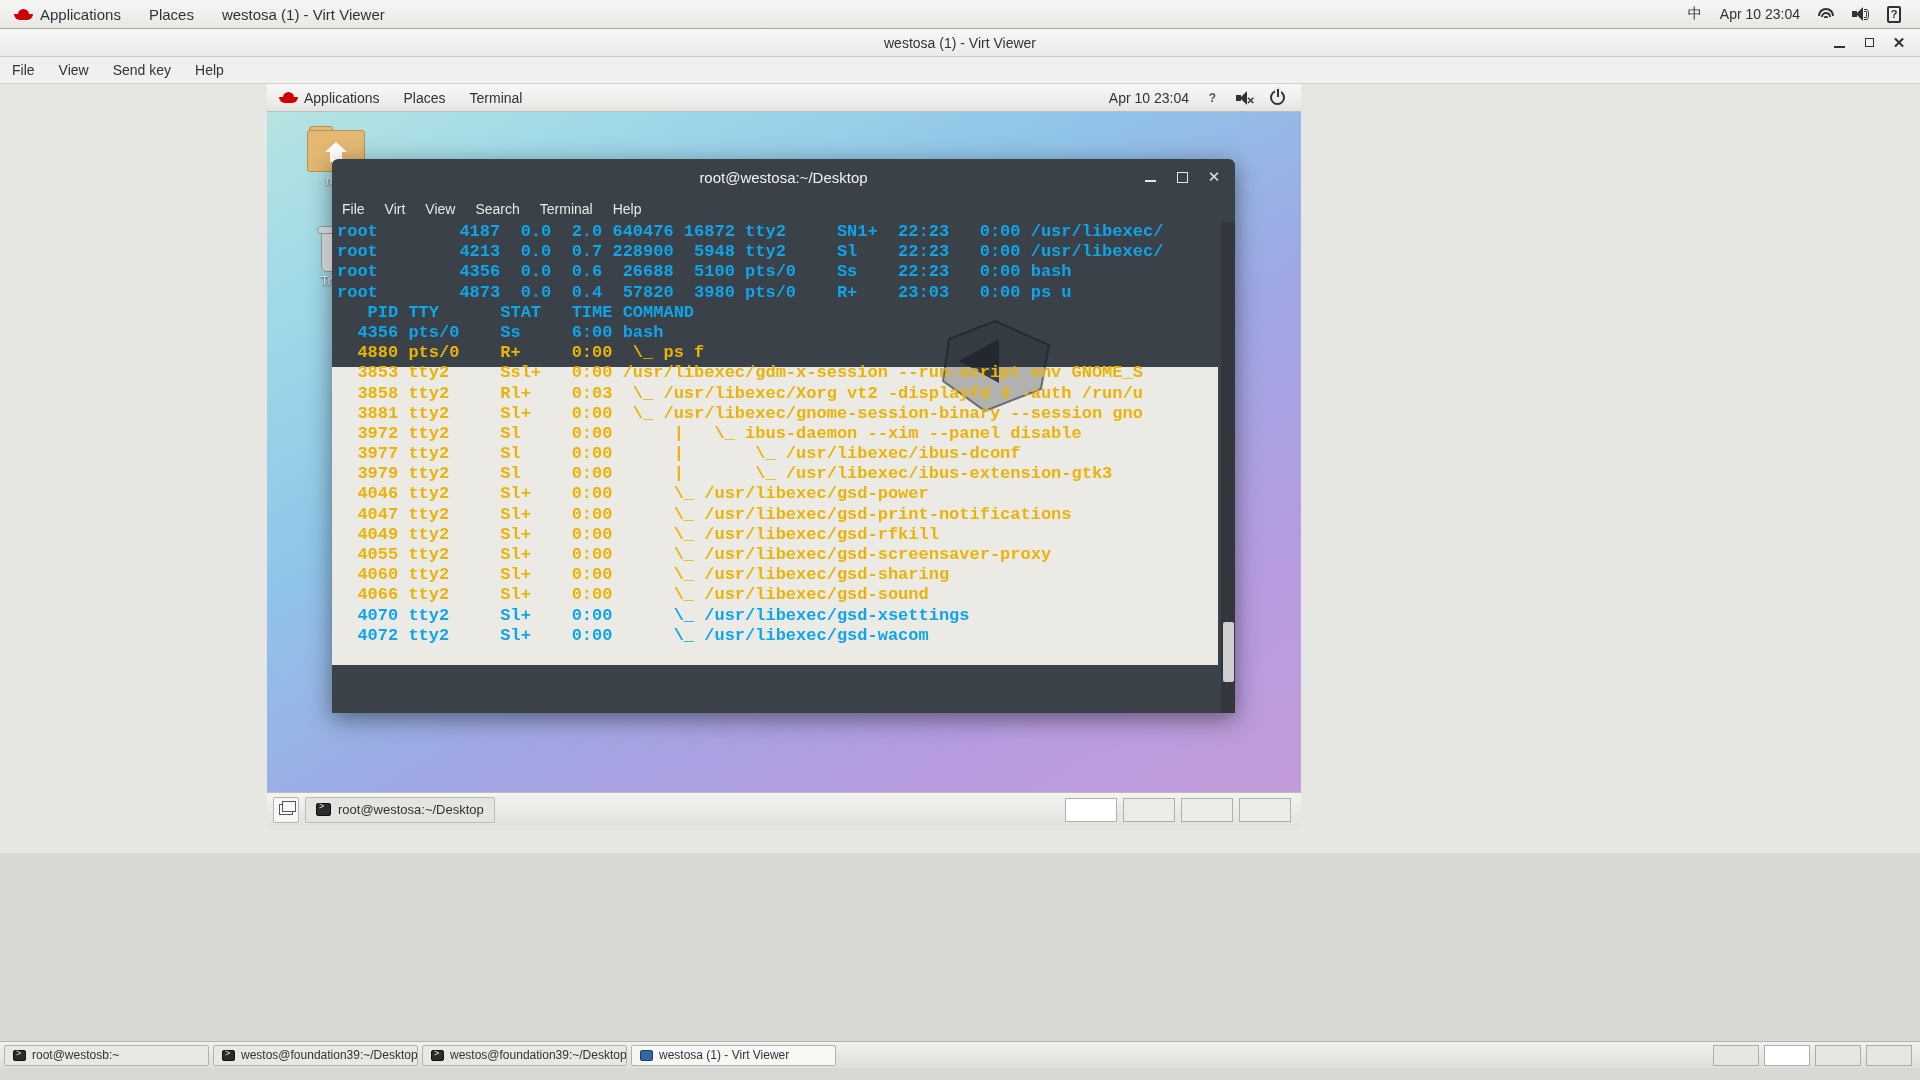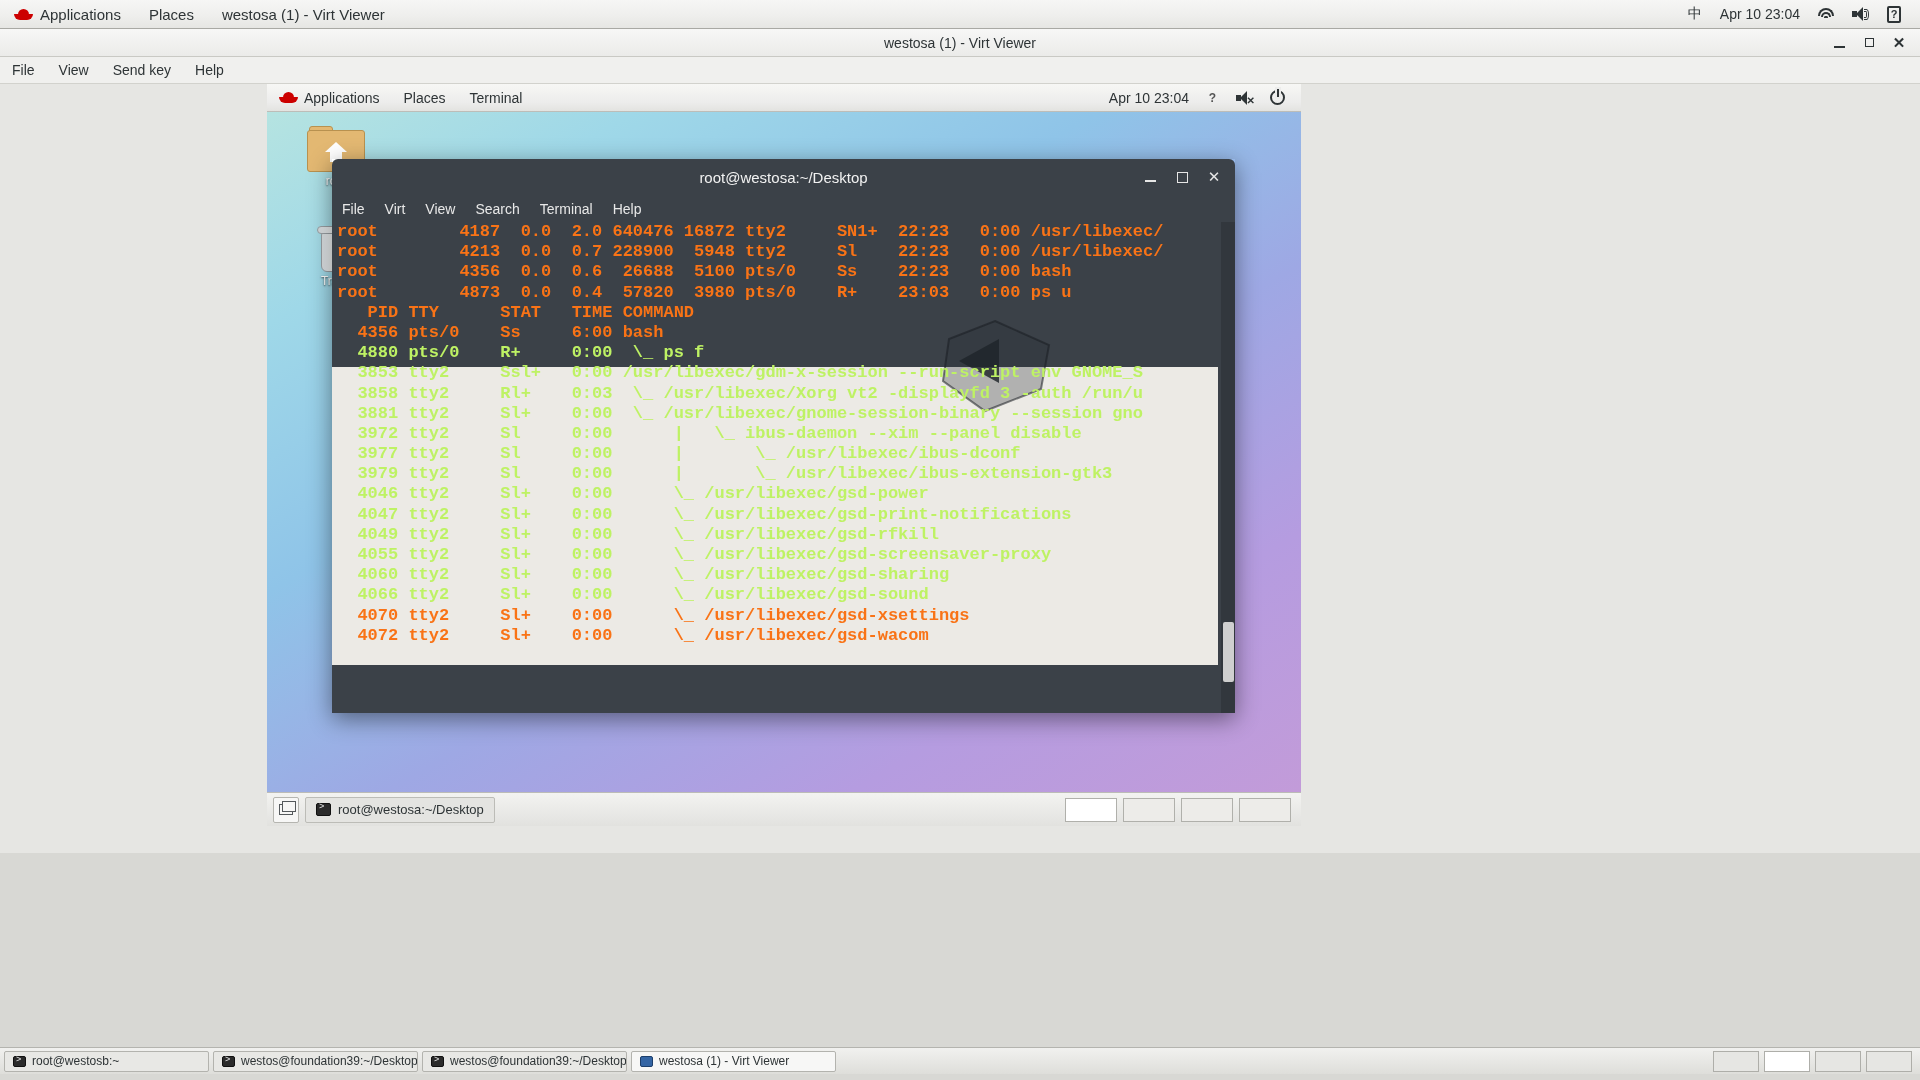--- a/index.html
+++ b/index.html
@@ -159,22 +159,22 @@
     height:27px; background:#3b4148; display:flex; align-items:center;
     font-size:14px; color:#e8e8e8;
   }
   #term-menubar .tm { padding:0 10px; height:27px; display:flex; align-items:center; }
 
   #term-body {
     position:relative; height:491px; background:#3b4148; overflow:hidden;
     font-family:"Liberation Mono","DejaVu Sans Mono",monospace;
     font-size:17px; line-height:20.2px; font-weight:bold;
   }
-  .trow { position:relative; height:20.2px; white-space:pre; color:#f97316; padding-left:5px; }
-  .trow.sel { color:#bef264; }
+  .trow { position:relative; height:20.2px; white-space:pre; color:#0ea5e9; padding-left:5px; }
+  .trow.sel { color:#eab308; }
   
   #sel-panel {
     position:absolute; left:0; top:145px; width:886px; height:298px; background:#eceae5;
   }
   #sel-panel2 {
     position:absolute; left:0; top:443px; width:903px; height:48px; background:#3b4148;
   }
   #term-scroll {
     position:absolute; right:0; top:0; width:14px; height:491px; background:#32373d;
   }
@@ -203,21 +203,21 @@
   }
   .term-ico { width:15px; height:13px; background:#2b2b2b; border:1px solid #111; border-radius:2px;
               position:relative; flex:none; }
   .term-ico::after { content:">"; position:absolute; left:2px; top:-2px; color:#eee; font-size:9px; font-family:"Liberation Mono",monospace;}
   #gt-right { margin-left:auto; display:flex; gap:6px; padding-right:4px; }
   .ws-box { width:52px; height:24px; border:1px solid #b0b0ab; background:#edece9; }
   .ws-box.active { background:#ffffff; }
 
   
   #host-taskbar {
-    position:absolute; left:0; bottom:6px; width:1920px; height:27px;
+    position:absolute; left:0; bottom:12px; width:1920px; height:27px;
     background:linear-gradient(to bottom,#f1f1ef,#dededa);
     border-top:1px solid #b4b4af; display:flex; align-items:center; padding:0 4px; gap:4px;
   }
   .htask {
     height:21px; display:flex; align-items:center; gap:6px; padding:0 8px;
     border:1px solid #b3b3ae; background:#e8e8e5; border-radius:2px;
     font-size:12px; color:#2e3436; width:205px; white-space:nowrap; overflow:hidden;
   }
   .htask.active { background:#f7f7f6; }
   .htask .ti { width:13px; height:11px; flex:none; }

